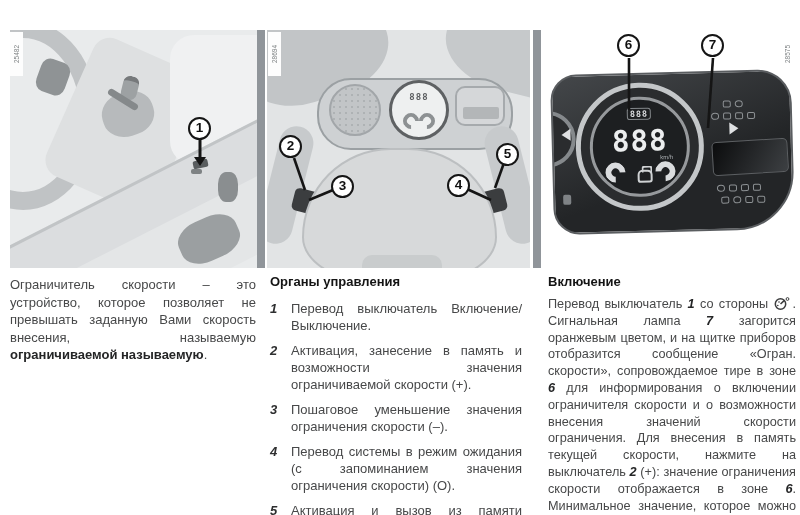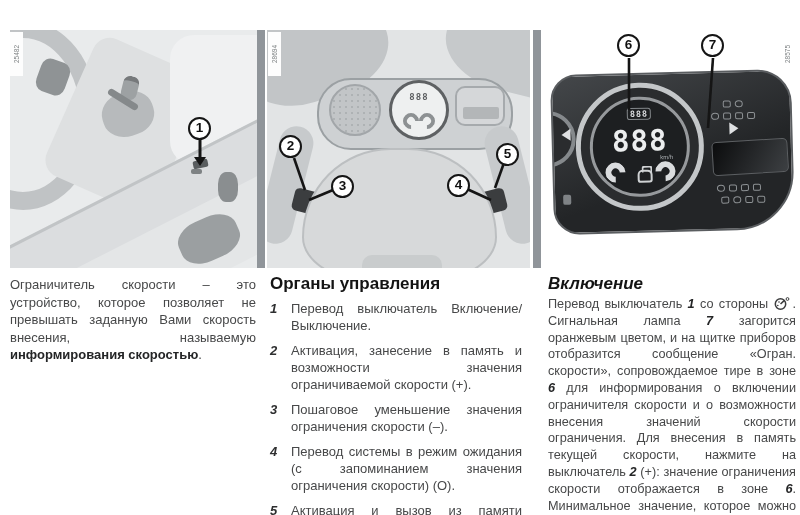--- a/index.html
+++ b/index.html
@@ -96,22 +96,22 @@
     background:#2a2c2e; border:4px solid #85898c;}
   .lampsrow { position:absolute; display:flex; gap:4px;}
   .lamp { width:8px; height:7px; border:1px solid #8e9295; border-radius:2px;}
   .lamp.r { border-radius:50%; }
   .lcd { position:absolute; left:158px; top:68px; width:76px; height:34px; border-radius:5px;
     background:linear-gradient(120deg,#0b0c0d,#3d4043); border:1px solid #5c5f62; transform:rotate(-2deg);}
   .tinybar { position:absolute; left:8px; top:118px; width:8px; height:10px; background:#7f8386; border-radius:2px;}
   
   .cap { position:absolute; top:276px; font-size:13px; line-height:17.5px; color:#474849; text-align:justify;}
   .cap-left { left:10px; width:246px; }
-  .col-head { position:absolute; font-size:17px; font-weight:bold; color:#141414;}
-  .head-mid { left:270px; top:274px; } .head-right { left:548px; top:274px;font-style:italic; }
+  .col-head { position:absolute; font-size:13px; font-weight:bold; color:#141414;}
+  .head-mid { left:270px; top:274px; } .head-right { left:548px; top:274px; }
   .list { position:absolute; left:270px; top:300px; width:252px; }
   .li { display:flex; margin-bottom:8px; font-size:13px; line-height:17px; color:#474849;}
   .li .n { flex:0 0 21px; font-weight:bold; font-style:italic; color:#2e2f30;}
   .li .t { flex:1; text-align:justify; }
   .body-right { position:absolute; left:548px; top:296px; width:248px;
     font-size:12.7px; line-height:16.8px; color:#474849; text-align:justify;}
   .inline-icon { display:inline-block; width:19px; height:13px; vertical-align:-2px;}
   .inline-icon svg { display:block; }
 </style>
 </head>
@@ -220,21 +220,21 @@
     </div>
     <svg class="lines">
       <line x1="84" y1="28" x2="84" y2="80" stroke="#151515" stroke-width="2.6"></line>
       <line x1="168" y1="28" x2="163" y2="98" stroke="#151515" stroke-width="2.6"></line>
     </svg>
     <div class="callout" style="left:72px;  top:4px;">6</div>
     <div class="callout" style="left:156px; top:4px;">7</div>
     <div class="fig-label right" style="right:1px;">28575</div>
   </div>
 
-  <div class="cap cap-left"><span>Ограничитель скорости – это устройство, которое позволяет не превышать заданную Вами скорость внесения, называемую </span><span style="font-weight: bold; color: rgb(36, 37, 38);">информирования скоростью</span><span>.</span></div>
+  <div class="cap cap-left"><span>Ограничитель скорости – это устройство, которое позволяет не превышать заданную Вами скорость внесения, называемую </span><span style="font-weight: bold; color: rgb(36, 37, 38);">ограничиваемой называемую</span><span>.</span></div>
 
   <div class="col-head head-mid">Органы управления</div>
   <div class="list">
     <div class="li">
       <span class="n">1</span>
       <span class="t">Перевод выключатель Включение/Выключение.</span>
     </div>
     <div class="li">
       <span class="n">2</span>
       <span class="t">Активация, занесение в память и возможности значения ограничиваемой скорости (+).</span>

